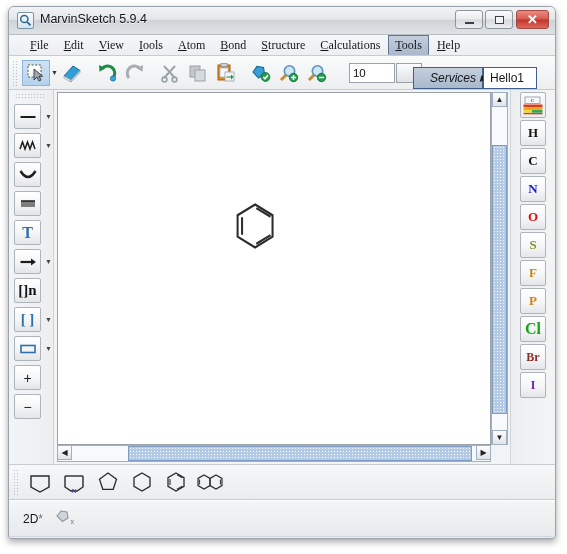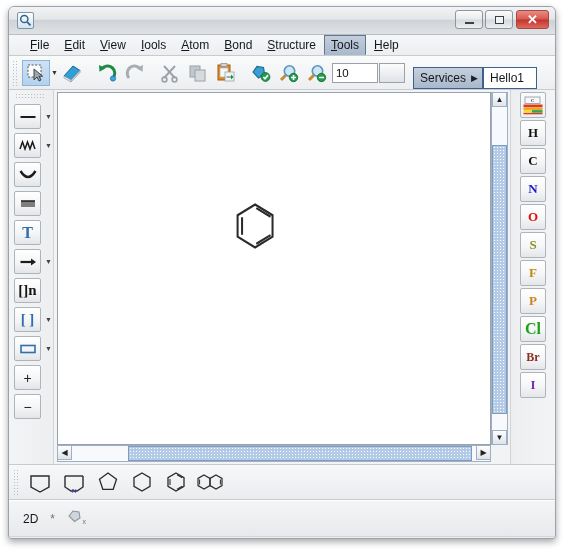--- a/index.html
+++ b/index.html
@@ -69,21 +69,21 @@
   .min-bar { width: 9px; height: 2px; background: #3a4047; margin-top: 6px; }
   .max-box { width: 9px; height: 8px; border: 1px solid #3a4047; background: #f3f4f5; }
 
   
   #menubar {
     position: relative;
     height: 21px;
     background: linear-gradient(to bottom,#f6f7f8,#eceef0);
     border-bottom: 1px solid #c8ccd1;
     padding-left: 14px;
-    display: flex; align-items: center;
+    display: flex; align-items: center; font-family: Liberation Serif, serif;
   }
   .menu-item {
     font-size: 12px; color: #14181d;
     padding: 3px 7px 3px 7px;
     margin-right: 1px;
     cursor: default; white-space: nowrap;
     line-height: 14px;
   }
   .menu-item.active {
     background: linear-gradient(to bottom,#c4cedc,#aab9cc);
@@ -99,24 +99,25 @@
     position: absolute;
     left: 404px; top: 60px;
     width: 70px;
     border: 1px solid #3e5f8f;
     background: #f4f5f7;
     z-index: 40;
   }
   #tools-menu .dd-item {
     display: flex; align-items: center; justify-content: space-between;
     height: 20px;
-    padding: 0 4px 0 6px;
+    padding: 0 4px 0 16px;
     font-size: 12px; color: #14181d;
     background: linear-gradient(to bottom,#c5cfdc,#a9b8cb);
     cursor: default;
+    font-style: italic;
   }
   #tools-menu .arrow { font-size: 9px; color: #16202c; margin-left: 4px; }
   #submenu {
     position: absolute;
     left: 474px; top: 60px;
     width: 54px;
     border: 1px solid #3e5f8f;
     background: #ffffff;
     z-index: 41;
   }
@@ -147,21 +148,21 @@
     border: 1px solid transparent;
     cursor: pointer; position: relative;
   }
   .tb-btn.sel {
     background: linear-gradient(to bottom,#cfe2f4,#b4d2ec);
     border: 1px solid #8cb4d8;
   }
   .tb-sep { width: 7px; height: 26px; }
   .caret { font-size: 7px; color: #333; margin-left: 1px; }
   #zoomfield {
-    width: 46px; height: 20px; margin-left: 1px;
+    width: 46px; height: 20px; margin-left: 18px;
     border: 1px solid #9aa1a8; background: #ffffff;
     font-size: 11.5px; color: #111; line-height: 18px;
     padding-left: 3px; overflow: hidden; white-space: nowrap;
   }
   #zoompct {
     width: 26px; height: 20px; margin-left: 1px;
     border: 1px solid #9aa1a8;
     background: linear-gradient(to bottom,#fcfcfd,#dfe2e6);
   }
 
@@ -289,35 +290,36 @@
 
   
   #statusbar {
     position: relative;
     height: 36px;
     background: linear-gradient(to bottom,#f4f5f6,#e7e9ec);
     display: flex; align-items: center;
     padding-left: 14px;
     border-top: 1px solid #ffffff;
   }
-  #status-dim { font-size: 12px; color: #14181d; margin-right: 12px; }
+  #status-dim { font-size: 12px; color: #14181d; }
   #status-mod { font-size: 12px; color: #6c757d; margin-right: 12px; }
 </style>
 </head>
 <body>
 
 <div id="window">
 
   <div id="titlebar">
     <div id="title-icon">
       <svg width="15" height="15" viewBox="0 0 15 15">
         <circle cx="6.3" cy="6" r="3.6" fill="none" stroke="#2f6690" stroke-width="1.5"></circle>
         <line x1="9" y1="8.8" x2="12.5" y2="12.4" stroke="#2f6690" stroke-width="1.8"></line>
       </svg>
     </div>
+    <div id="title-text">MarvinSketch 5.9.4</div>
 
     <div class="wbtn" id="btn-min">
       <div class="glyph">
           <div class="min-bar"></div>
         </div>
     </div>
     <div class="wbtn" id="btn-max">
       <div class="glyph">
           <div class="max-box"></div>
         </div>
@@ -328,20 +330,21 @@
   </div>
 
   <div id="menubar">
     <div class="menu-item"><span class="mn">F</span><span>ile</span></div>
     <div class="menu-item"><span class="mn">E</span><span>dit</span></div>
     <div class="menu-item"><span class="mn">V</span><span>iew</span></div>
     <div class="menu-item"><span class="mn">I</span><span>ools</span></div>
     <div class="menu-item"><span class="mn">A</span><span>tom</span></div>
     <div class="menu-item"><span class="mn">B</span><span>ond</span></div>
     <div class="menu-item"><span class="mn">S</span><span>tructure</span></div>
+    <div class="menu-item"><span class="mn">C</span><span>alculations</span></div>
     <div class="menu-item active"><span class="mn">T</span><span>ools</span></div>
     <div class="menu-item"><span class="mn">H</span><span>elp</span></div>
   </div>
 
   <div id="toolbar">
     <div class="grip"></div>
 
     <div class="tb-btn sel">
       <svg width="20" height="20" viewBox="0 0 20 20">
         <rect x="2" y="2" width="13" height="12" fill="#fbfcfd" stroke="#555" stroke-width="1" stroke-dasharray="2,1.6"></rect>

